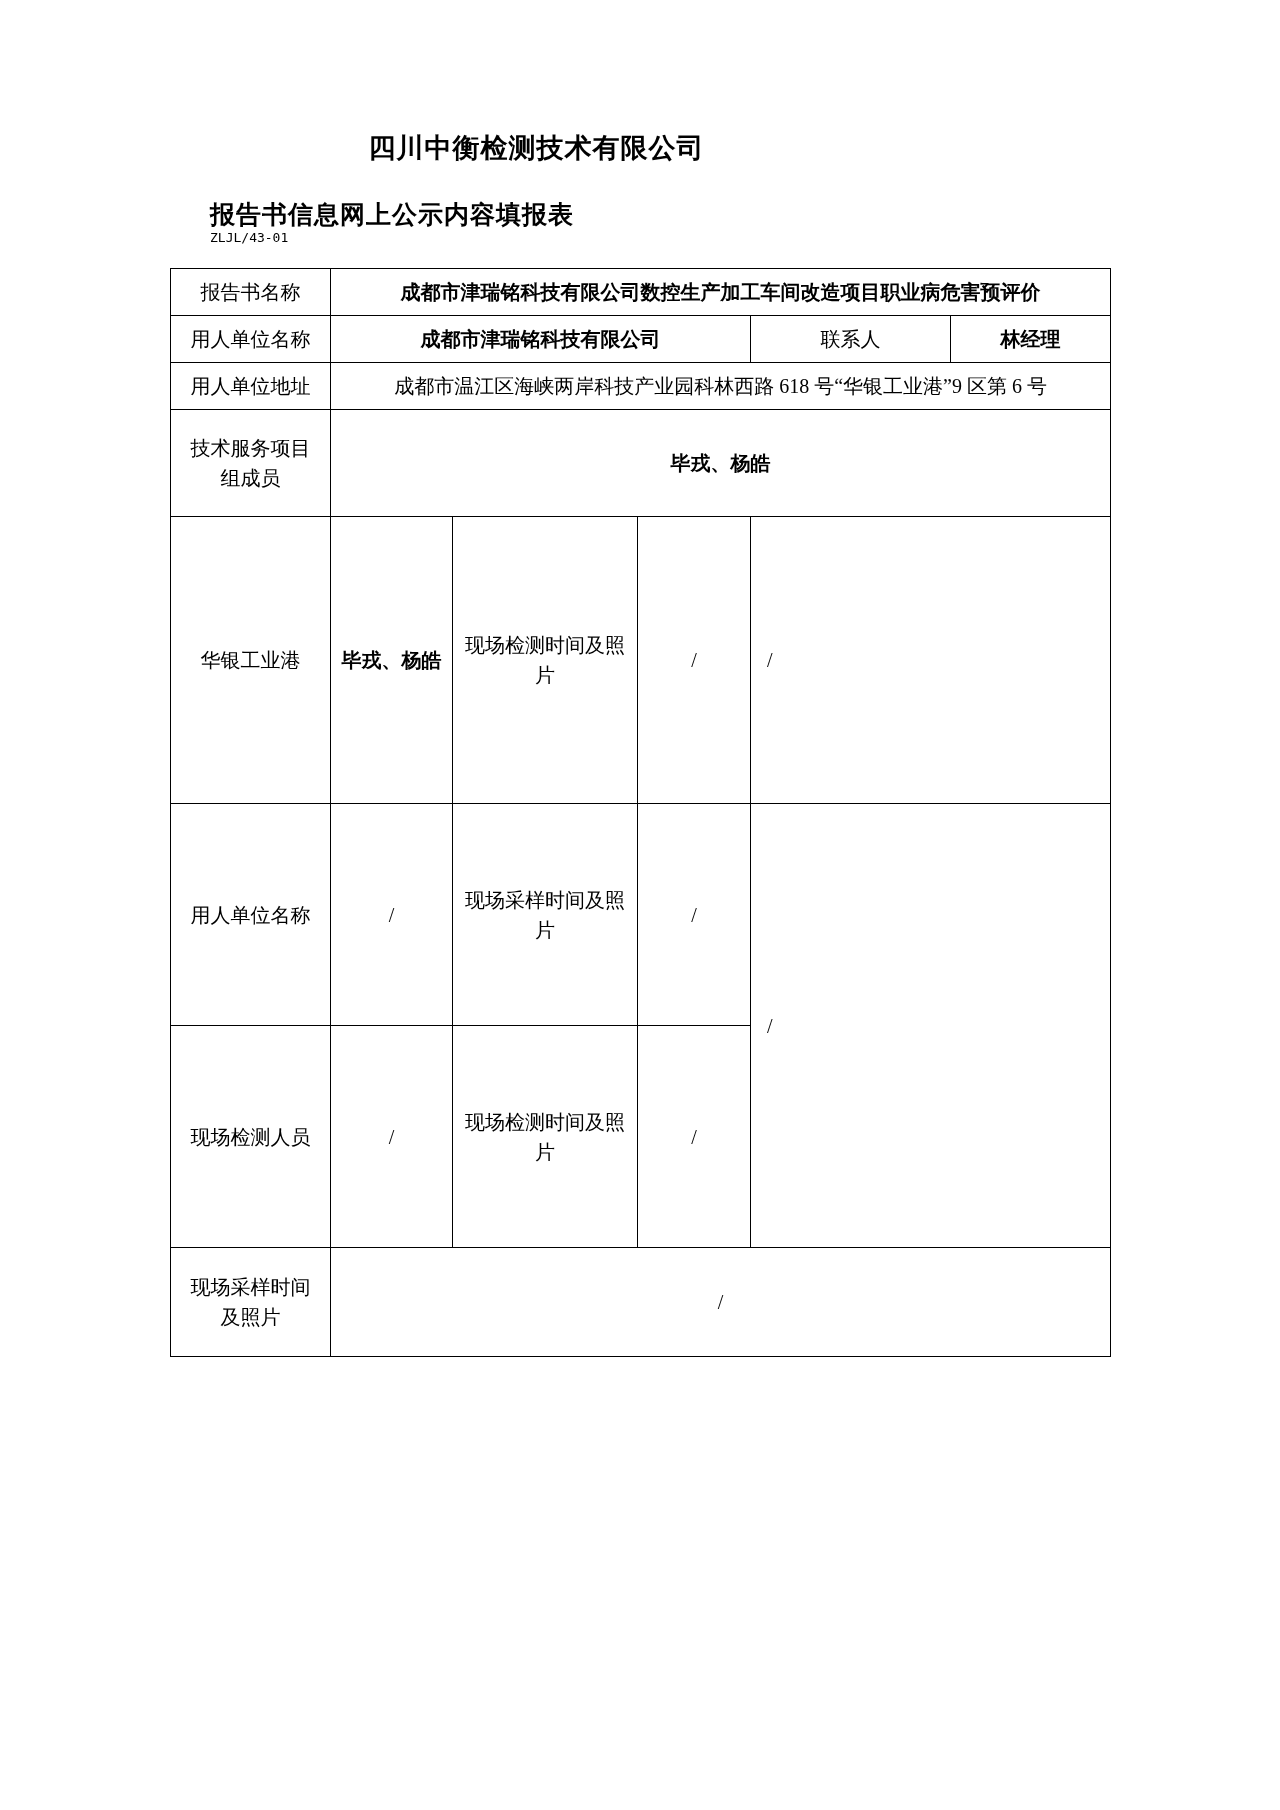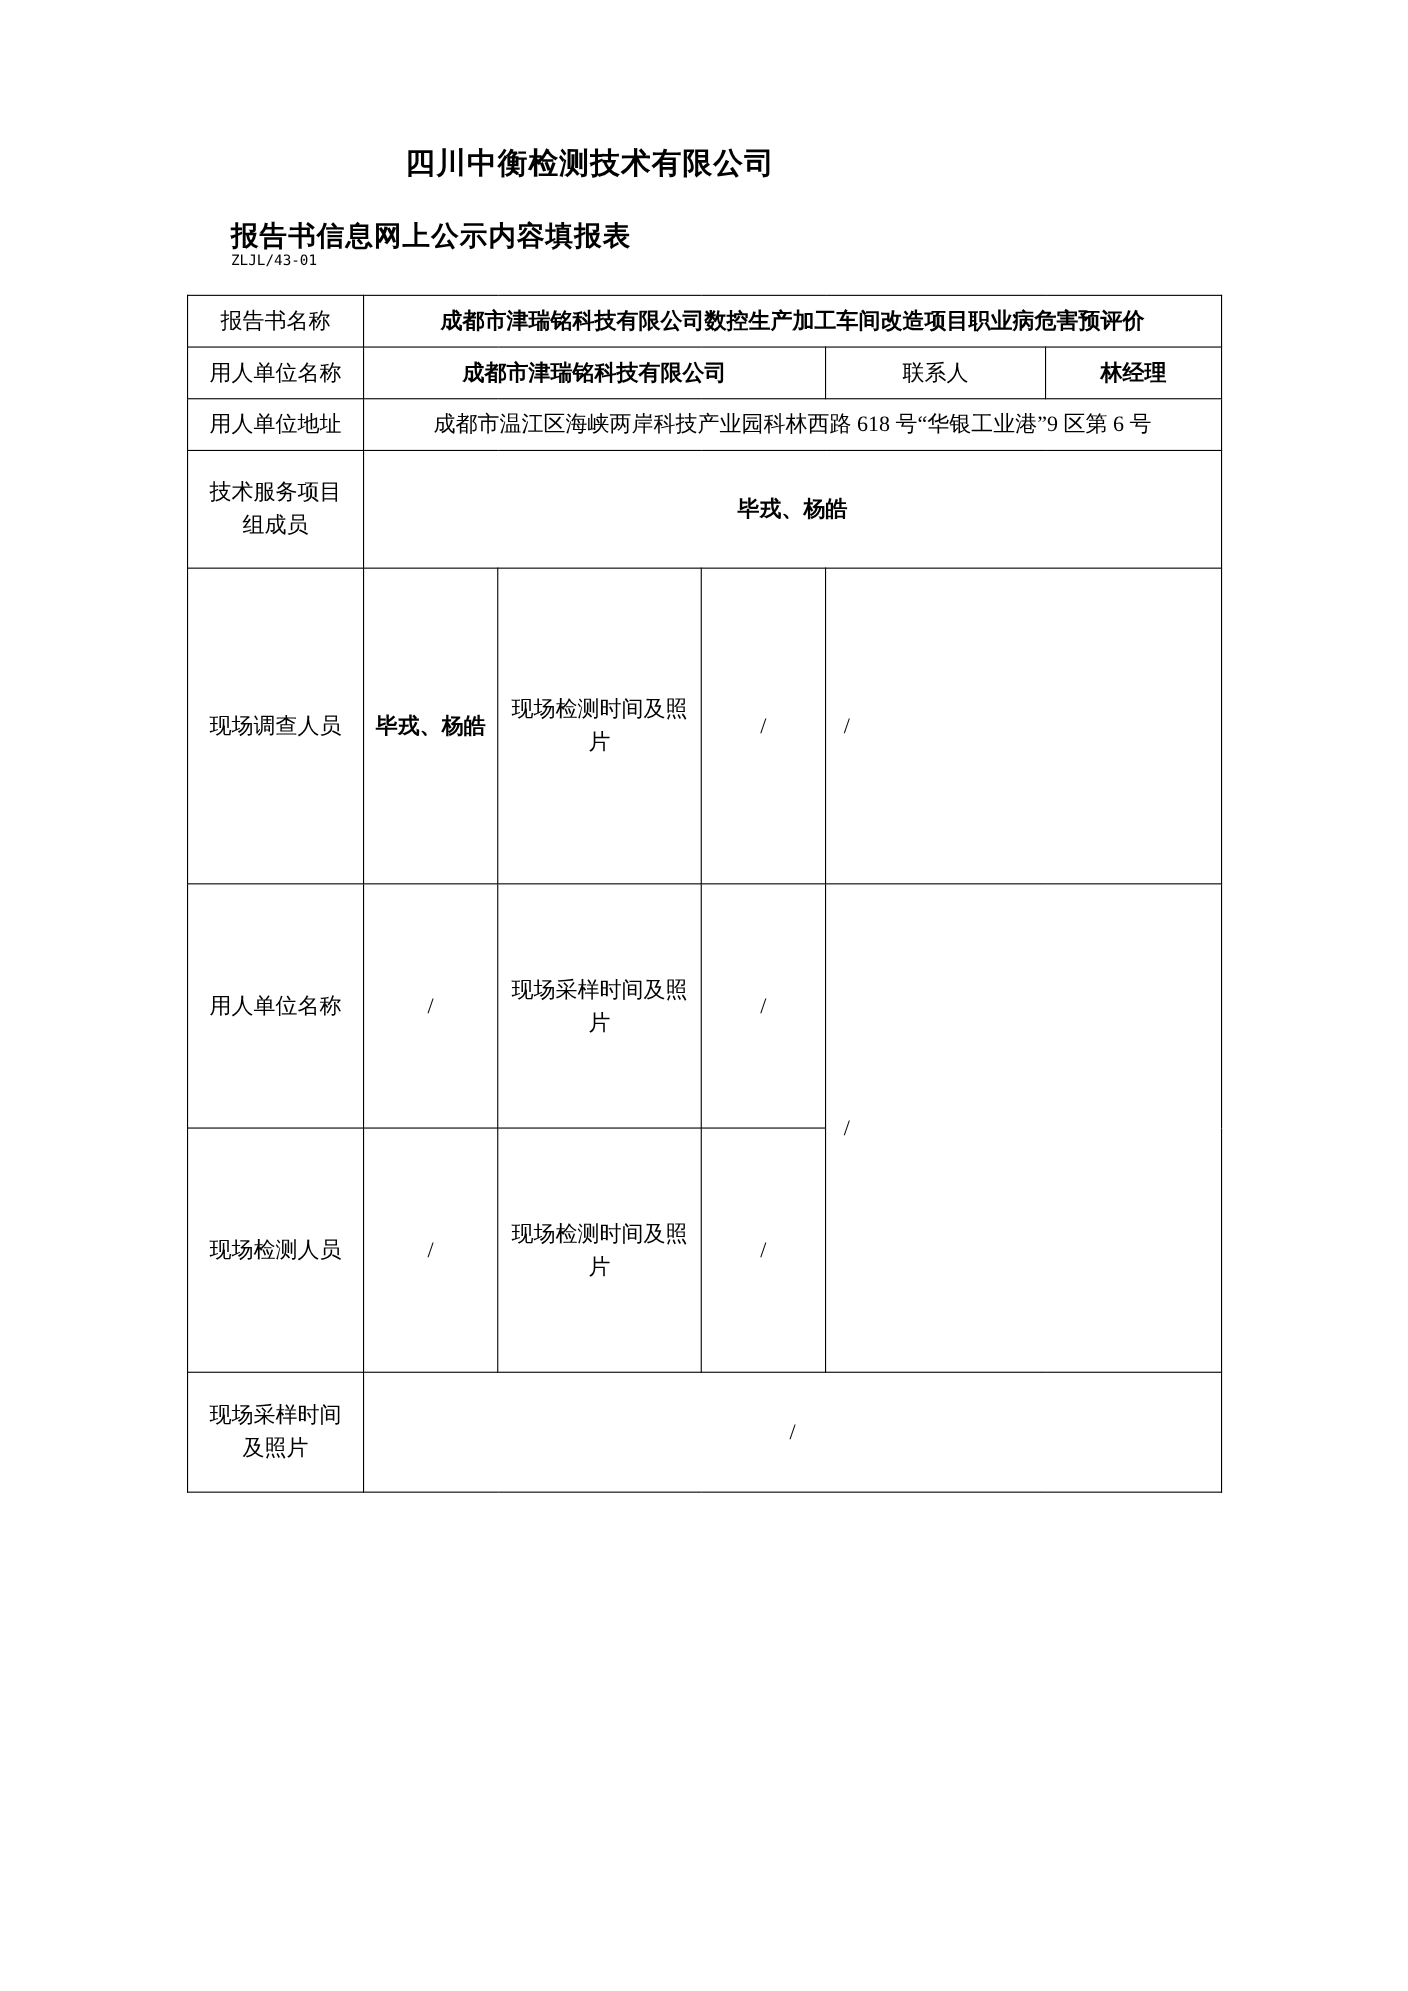--- a/index.html
+++ b/index.html
@@ -144,21 +144,21 @@
       <td class="lbl">用人单位地址</td>
       <td colspan="5" class="val-plain addr">成都市温江区海峡两岸科技产业园科林西路 618 号“华银工业港”9 区第 6 号</td>
     </tr>
 
     <tr>
       <td class="lbl r4">技术服务项目组成员</td>
       <td colspan="5" class="val-bold">毕戎、杨皓</td>
     </tr>
 
     <tr>
-      <td class="lbl tall-cell">现场调查人员</td>
+      <td class="lbl tall-cell">华银工业港</td>
       <td class="val-bold">毕戎、杨皓</td>
       <td class="val-plain">现场检测时间及照片</td>
       <td class="slash">/</td>
       <td colspan="2" class="slash slash-left" style="text-align:left;padding-left:16px;">/</td>
     </tr>
 
     <tr>
       <td class="lbl mid-cell">用人单位名称</td>
       <td class="slash">/</td>
       <td class="val-plain">现场采样时间及照片</td>

